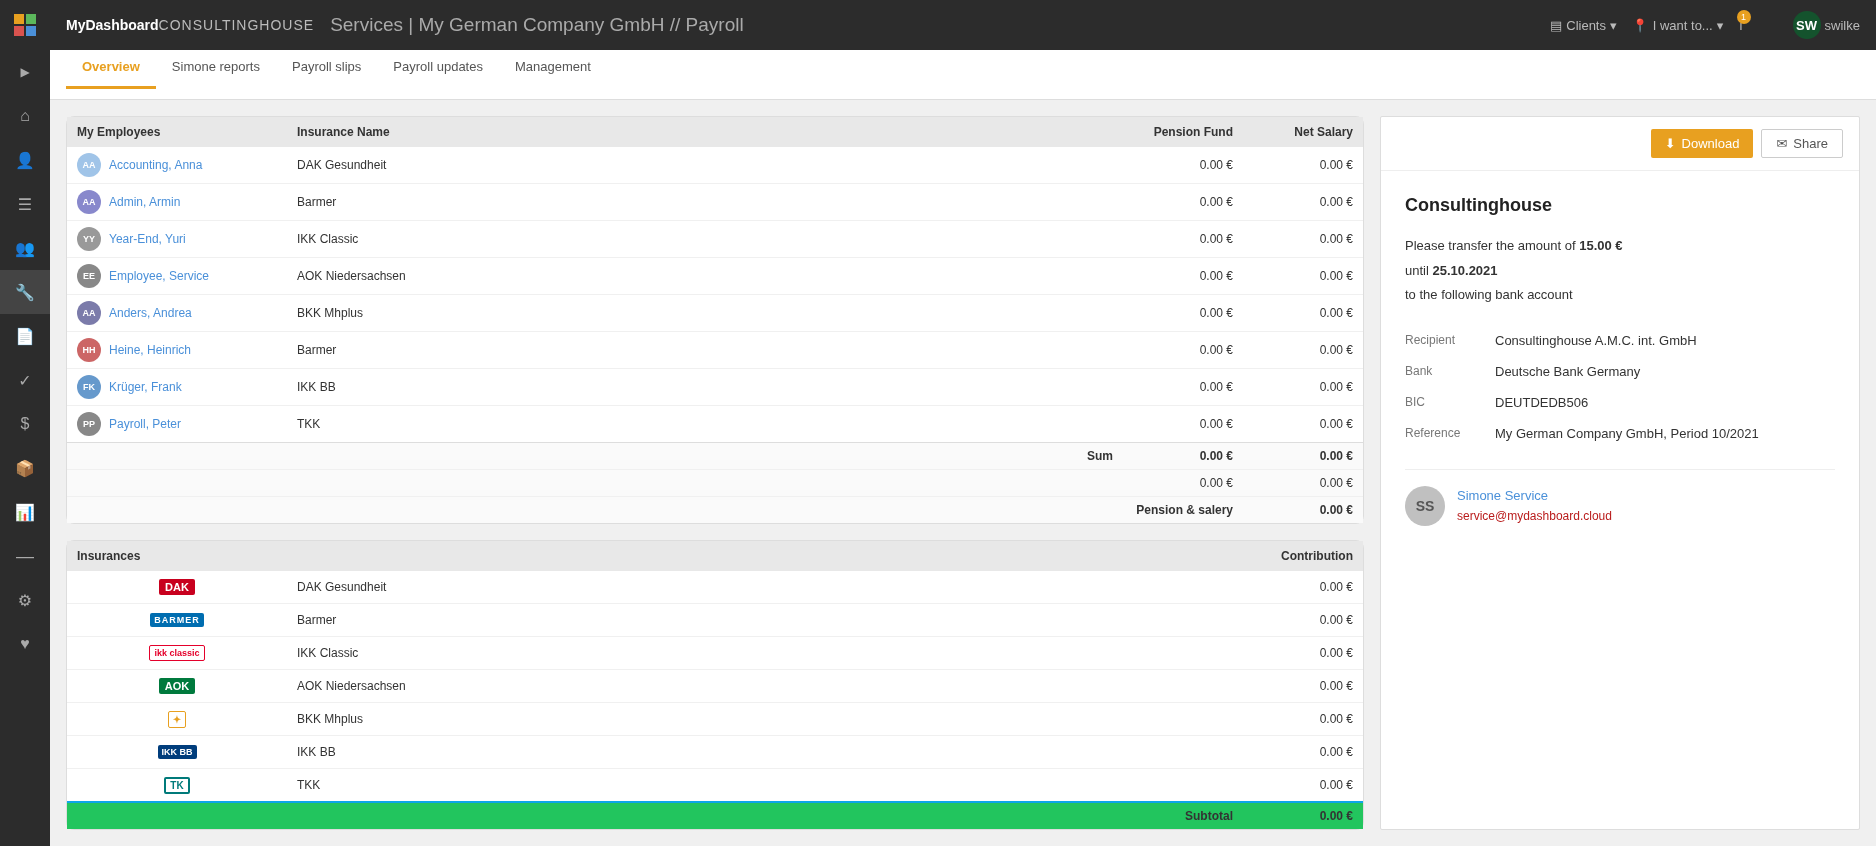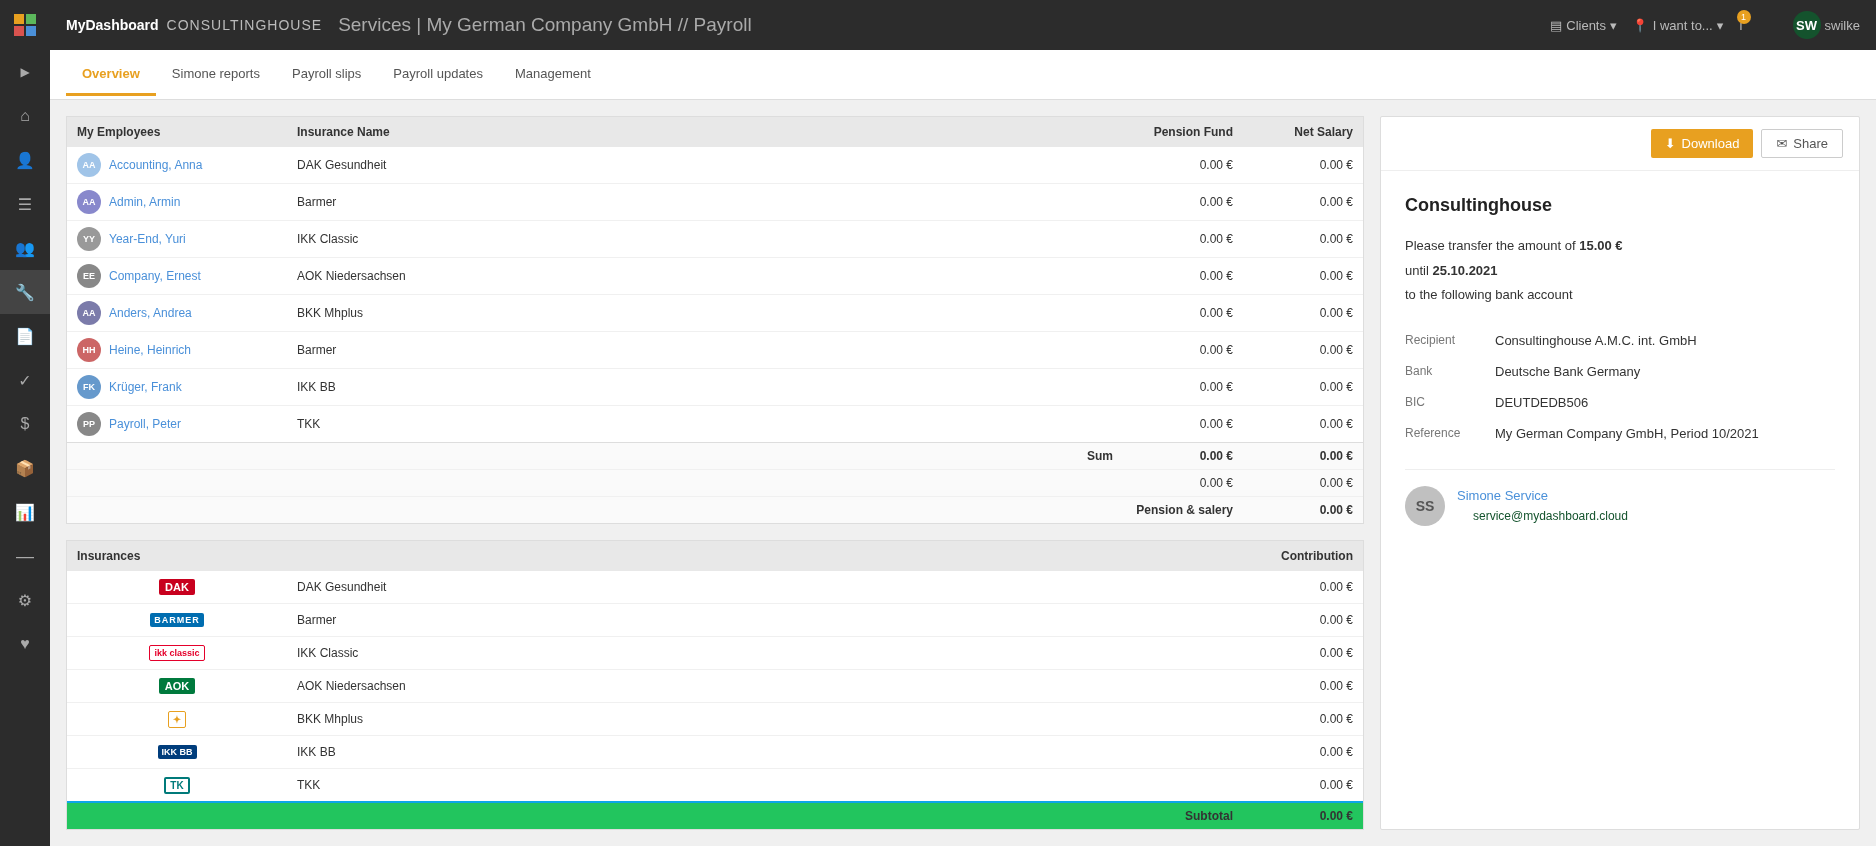--- a/index.html
+++ b/index.html
@@ -57,21 +57,20 @@
       height: 50px;
       display: flex;
       align-items: center;
       padding: 0 16px;
       color: #fff;
       flex-shrink: 0;
     }
     .topnav-brand {
       font-weight: bold;
       font-size: 14px;
-      margin-right: 8px;
     }
     .topnav-company {
       font-size: 14px;
       color: #bbb;
       letter-spacing: 1px;
     }
     .topnav-breadcrumb {
       font-size: 19px;
       color: #aaa;
       margin-left: 16px;
@@ -108,21 +107,21 @@
       flex-direction: column;
       overflow: hidden;
     }
 
     
     .tabs {
       background: #fff;
       border-bottom: 1px solid #ddd;
       display: flex;
       align-items: flex-end;
-      padding: 4px 16px;
+      padding: 11px 16px;
       flex-shrink: 0;
       height: 50px;
     }
     .tab {
       padding: 12px 16px;
       cursor: pointer;
       color: #555;
       font-size: 13px;
       border-bottom: 3px solid transparent;
       margin-bottom: -1px;
@@ -149,21 +148,21 @@
       overflow-y: auto;
       display: flex;
       flex-direction: column;
       gap: 16px;
     }
 
     
     .data-table {
       background: #fff;
       border: 1px solid #ddd;
-      border-radius: 0;
+      border-radius: 8px;
       width: 100%;
     }
     .data-table table {
       width: 100%;
       border-collapse: collapse;
     }
     .data-table thead tr {
       background: #e8e8e8;
     }
     .data-table thead th {
@@ -305,21 +304,21 @@
       margin-top: 12px;
     }
     .sig-avatar {
       width: 40px; height: 40px; border-radius: 50%;
       background: #c0c0c0;
       display: flex; align-items: center; justify-content: center;
       font-size: 14px; color: #555; font-weight: bold;
       flex-shrink: 0;
     }
     .sig-name { color: #4a90d9; cursor: pointer; font-size: 13px; }
-    .sig-email { color: #14532d; cursor: pointer; font-size: 12px; margin-left: 16px; }
+    .sig-email { color: #b91c1c; cursor: pointer; font-size: 12px; }
   </style>
 </head>
 <body>
 
 <div class="sidebar">
   <div class="sidebar-logo">
     <div class="logo-squares">
       <div class="logo-sq sq1"></div>
       <div class="logo-sq sq2"></div>
       <div class="logo-sq sq3"></div>
@@ -426,21 +425,21 @@
                   </div>
                 </td>
                 <td>IKK Classic</td>
                 <td class="right">0.00 €</td>
                 <td class="right">0.00 €</td>
               </tr>
               <tr>
                 <td>
                   <div class="employee-cell">
                     <div class="emp-avatar" style="background:#888; color:#fff;">EE</div>
-                    <a class="employee-link">Company, Ernest</a>
+                    <a class="employee-link">Employee, Service</a>
                   </div>
                 </td>
                 <td>AOK Niedersachsen</td>
                 <td class="right">0.00 €</td>
                 <td class="right">0.00 €</td>
               </tr>
               <tr>
                 <td>
                   <div class="employee-cell">
                     <div class="emp-avatar" style="background:#7b7baa; color:#fff;">AA</div>

